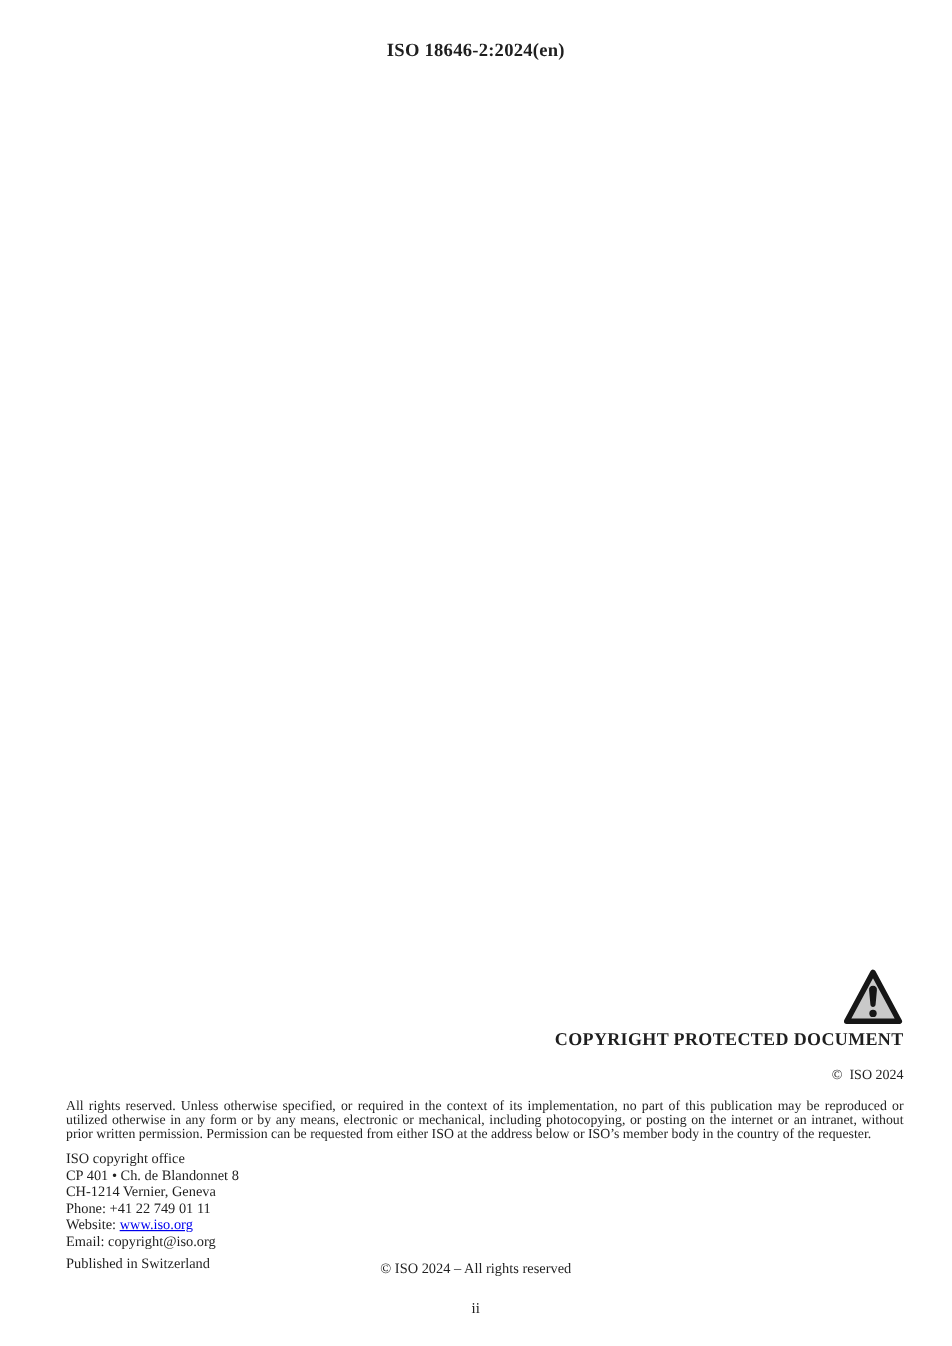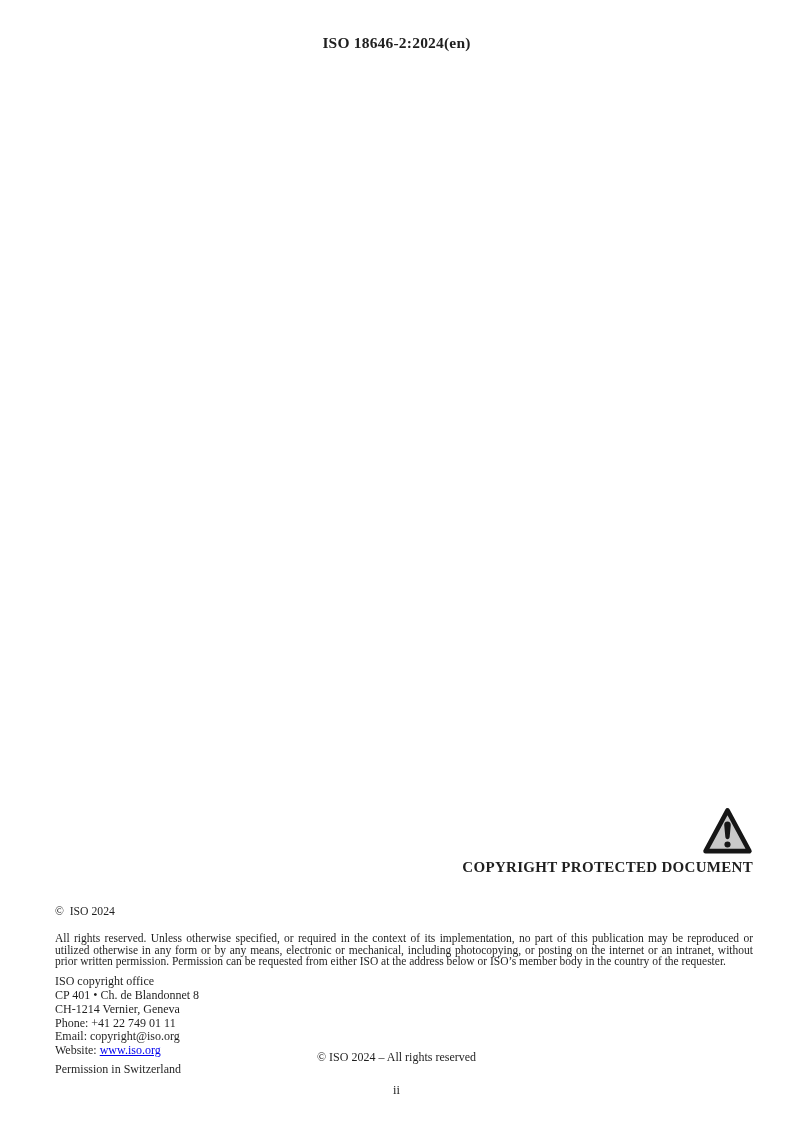--- a/index.html
+++ b/index.html
@@ -38,23 +38,24 @@
   .warning-icon { display: block; width: 51px; height: 55px; }
   .warning-icon svg { display: block; width: 51px; height: 55px; }
   .copyright-heading {
     font-weight: bold;
     font-size: 15px;
     letter-spacing: 0.3px;
     margin-left: 19px;
     padding-bottom: 7px;
   }
   .notice-line {
-    margin-top: 22px;
+    margin-top: 6px;
     font-size: 11.7px;
     white-space: pre;
+    text-align: right;
   }
   .body-text {
     margin-top: 15px;
     font-size: 11.5px;
     line-height: 11.7px;
     text-align: justify;
     width: 698px;
   }
   .address-block {
     margin-top: 7px;
@@ -109,26 +110,26 @@
 
     <div class="notice-line">©  ISO 2024</div>
 
     <p class="body-text">All rights reserved. Unless otherwise specified, or required in the context of its implementation, no part of this publication may be reproduced or utilized otherwise in any form or by any means, electronic or mechanical, including photocopying, or posting on the internet or an intranet, without prior written permission. Permission can be requested from either ISO at the address below or ISO’s member body in the country of the requester.</p>
 
     <div class="address-block">
       <div class="address-line">ISO copyright office</div>
       <div class="address-line">CP 401 • Ch. de Blandonnet 8</div>
       <div class="address-line">CH-1214 Vernier, Geneva</div>
       <div class="address-line">Phone: +41 22 749 01 11</div>
-      <div class="address-line">Email: copyright@iso.org</div>
       <div class="address-line">
         <span>Website: </span><a class="link">www.iso.org</a>
       </div>
+      <div class="address-line">Email: copyright@iso.org</div>
     </div>
 
-    <div class="published-line">Permission in Switzerland</div>
+    <div class="published-line">Published in Switzerland</div>
   </div>
 
   <div class="footer-copyright">© ISO 2024 – All rights reserved</div>
 
   <div class="page-number">ii</div>
 
 </div>
 
 </body></html>

